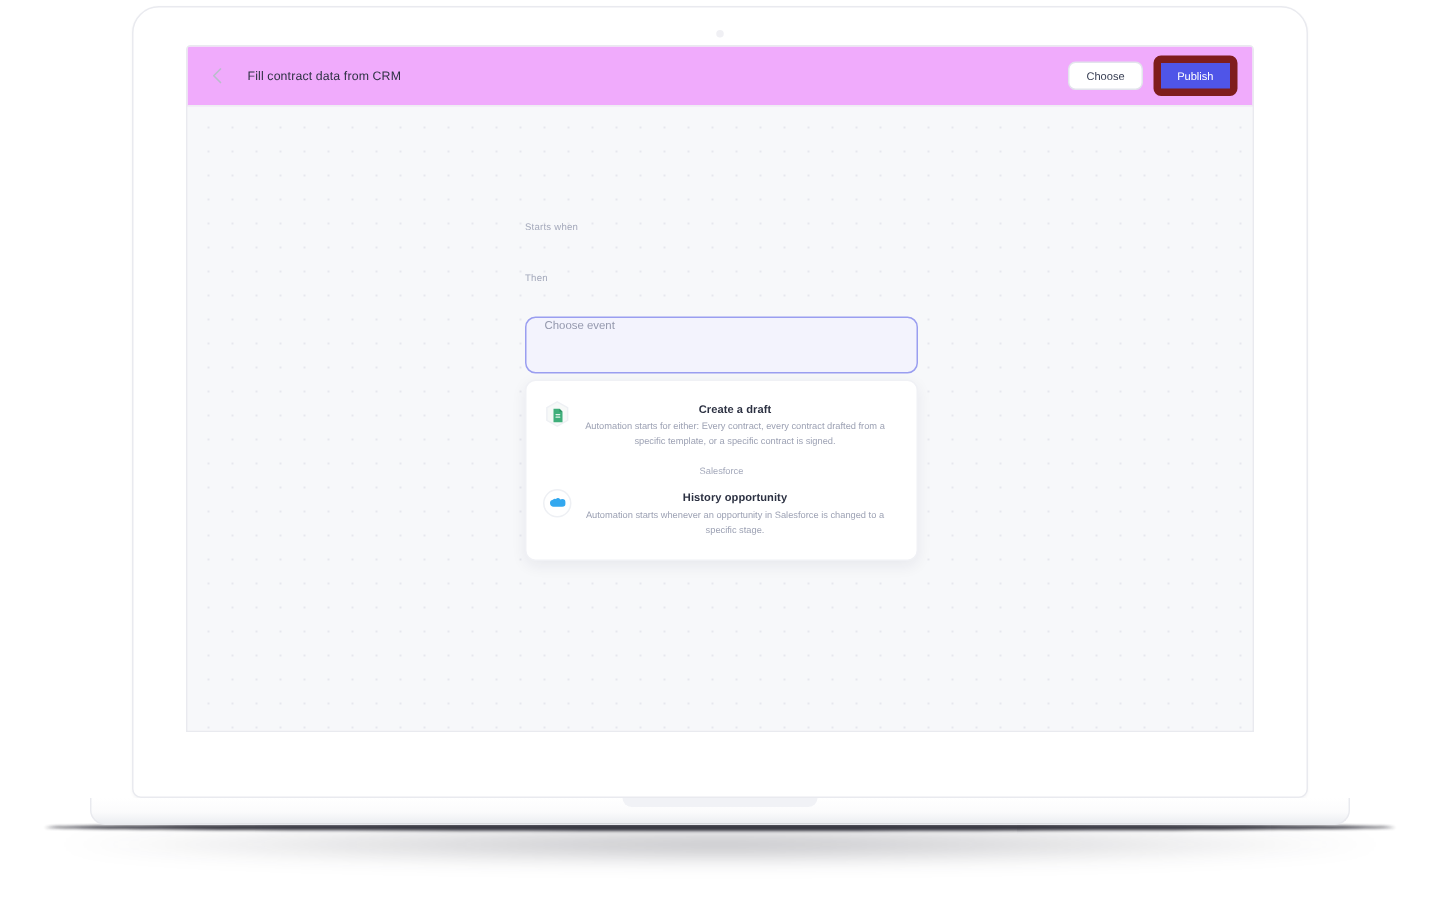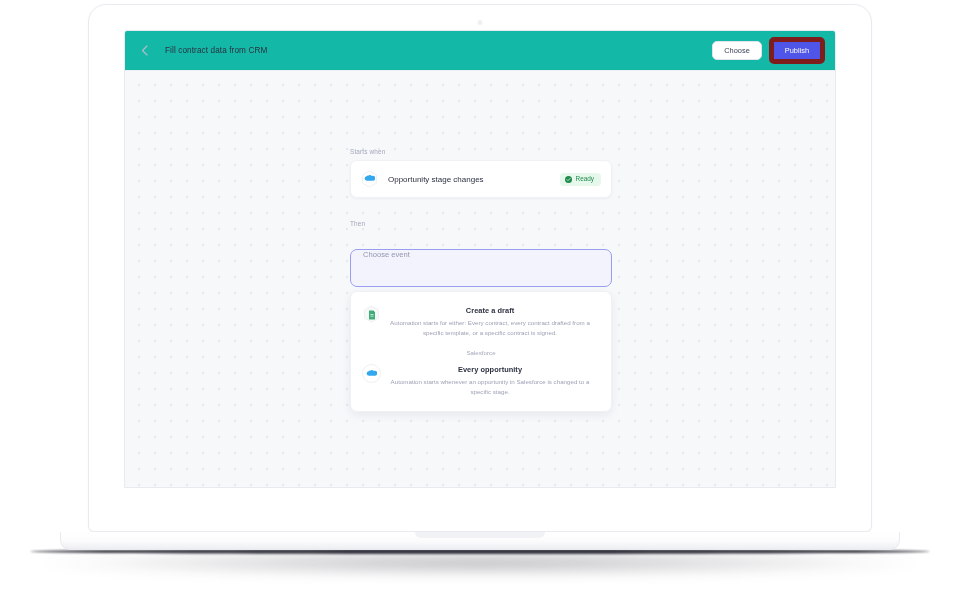--- a/index.html
+++ b/index.html
@@ -98,21 +98,21 @@
     width: 880px;
     height: 26px;
     background: radial-gradient(ellipse at center, rgba(25,25,40,.30) 0%, rgba(25,25,40,0) 72%);
     filter: blur(6px);
   }
 
   
   #app-header {
     position: relative;
     height: 40px;
-    background: #14b8a6;
+    background: #f0abfc;
     border-bottom: 1px solid #edeef2;
     display: flex;
     align-items: center;
     padding: 0 10px 0 6px;
   }
   #back-button {
     width: 26px; height: 26px;
     display: flex; align-items: center; justify-content: center;
     border-radius: 5px;
     cursor: pointer;
@@ -317,38 +317,20 @@
         <div class="hdr-btn primary">Publish</div>
       </div>
     </div>
 
     <div id="canvas">
 
       <div id="flow">
 
         <div class="group-label">Starts when</div>
 
-        <div class="node-card">
-          <div class="hex">
-            <svg class="hexbg" width="19" height="19" viewBox="0 0 19 19">
-              <path d="M9.5 0.9 L16.4 4.8 L16.4 13.2 L9.5 17.1 L2.6 13.2 L2.6 4.8 Z" fill="#ffffff" stroke="#eef0f4" stroke-width="1"></path>
-            </svg>
-            <svg class="glyph" width="11" height="8" viewBox="0 0 22 16">
-              <path d="M9.2 1.2a4.3 4.3 0 0 1 6.1.7 5 5 0 0 1 2.1-.5 5.1 5.1 0 0 1 0 10.2H6.1a4.7 4.7 0 0 1-1-9.3 4.3 4.3 0 0 1 4.1-1.1z" fill="#33a8ef"></path>
-            </svg>
-          </div>
-          <div class="node-title">Opportunity stage changes</div>
-          <div class="node-badge">
-            <svg width="7" height="7" viewBox="0 0 14 14">
-              <circle cx="7" cy="7" r="7" fill="#1f8a4c"></circle>
-              <path d="M3.8 7.2l2.1 2.1 4.3-4.5" stroke="#e6f7ec" stroke-width="1.6" fill="none" stroke-linecap="round" stroke-linejoin="round"></path>
-            </svg>
-            <span class="node-badge-text">Ready</span>
-          </div>
-        </div>
 
         <div class="spacer-24"></div>
 
         <div class="group-label">Then</div>
 
 
         <div class="spacer-18"></div>
 
         <div id="event-select">
           <span id="event-select-placeholder">Choose event</span>
@@ -376,21 +358,21 @@
 
           <div class="menu-group-label">Salesforce</div>
 
           <div class="menu-item">
             <div class="circ">
               <svg width="11" height="8" viewBox="0 0 22 16">
                 <path d="M9.2 1.2a4.3 4.3 0 0 1 6.1.7 5 5 0 0 1 2.1-.5 5.1 5.1 0 0 1 0 10.2H6.1a4.7 4.7 0 0 1-1-9.3 4.3 4.3 0 0 1 4.1-1.1z" fill="#33a8ef"></path>
               </svg>
             </div>
             <div class="menu-item-body">
-              <div class="menu-item-title">Every opportunity</div>
+              <div class="menu-item-title">History opportunity</div>
               <div class="menu-item-desc">Automation starts whenever an opportunity in Salesforce is changed to a specific stage.</div>
             </div>
           </div>
 
         </div>
 
       </div>
     </div>
   </div>
 </div>

